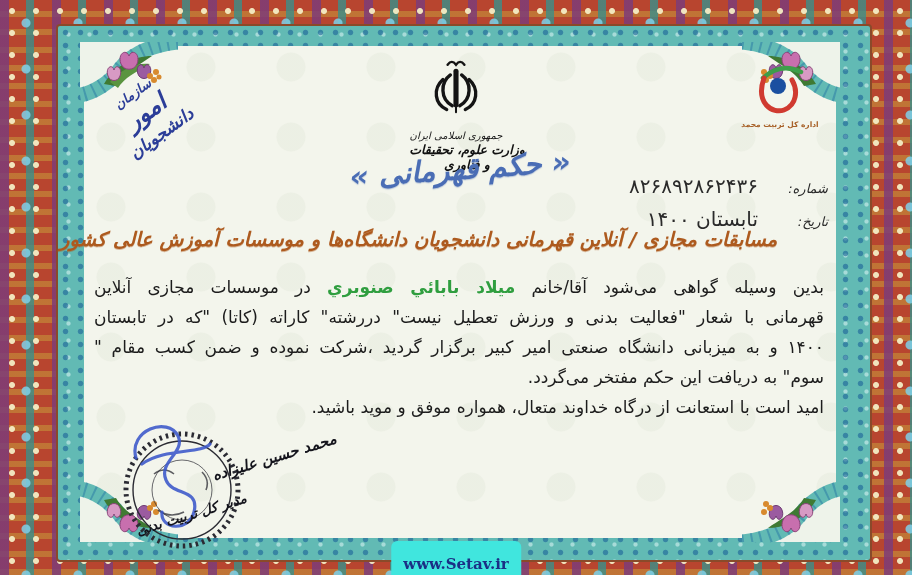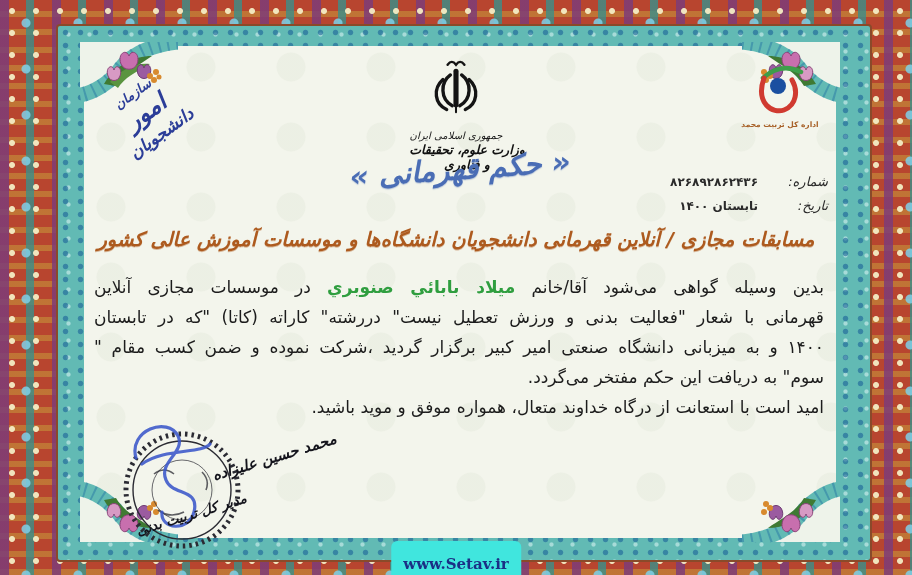--- a/index.html
+++ b/index.html
@@ -42,24 +42,24 @@
   .logo-right{position:absolute;left:738px;top:64px;width:84px;text-align:center;}
   .logo-right-cap{font-size:7.5px;color:#a8622a;font-weight:bold;margin-top:0px;}
 
   
   .title{position:absolute;left:330px;top:152px;width:260px;text-align:center;
     color:#4a6db5;font-size:29px;font-weight:bold;font-style:italic;
     transform:rotate(-4deg);text-shadow:0 1px 1px rgba(74,109,181,0.35);direction:rtl;}
   .meta{position:absolute;right:84px;top:174px;width:200px;direction:rtl;color:#2a2a2a;}
   .meta-row{display:flex;gap:26px;margin-bottom:9px;align-items:baseline;}
   .meta-label{font-size:13px;font-style:italic;min-width:44px;}
-  .meta-value{font-size:12px;font-weight:bold;letter-spacing:0.5px;}
-
-  
-  .heading{position:absolute;left:60px;right:60px;top:228px;text-align:center;
+  .meta-value{font-size:20px;font-weight:normal;letter-spacing:0.5px;}
+
+  
+  .heading{position:absolute;left:60px;right:60px;top:228px;text-align:left;
     color:#ad5a1e;font-size:19.5px;font-weight:bold;font-style:italic;direction:rtl;
     text-shadow:0 0.5px 0 rgba(173,90,30,0.4);}
 
   
   .body-text{position:absolute;left:94px;right:88px;top:272px;direction:rtl;
     color:#1c1c1c;font-size:17px;line-height:30px;}
   .jline{text-align:justify;text-align-last:justify;}
   .rline{text-align:right;}
   .recipient{color:#2f9e3f;font-weight:bold;}
 

